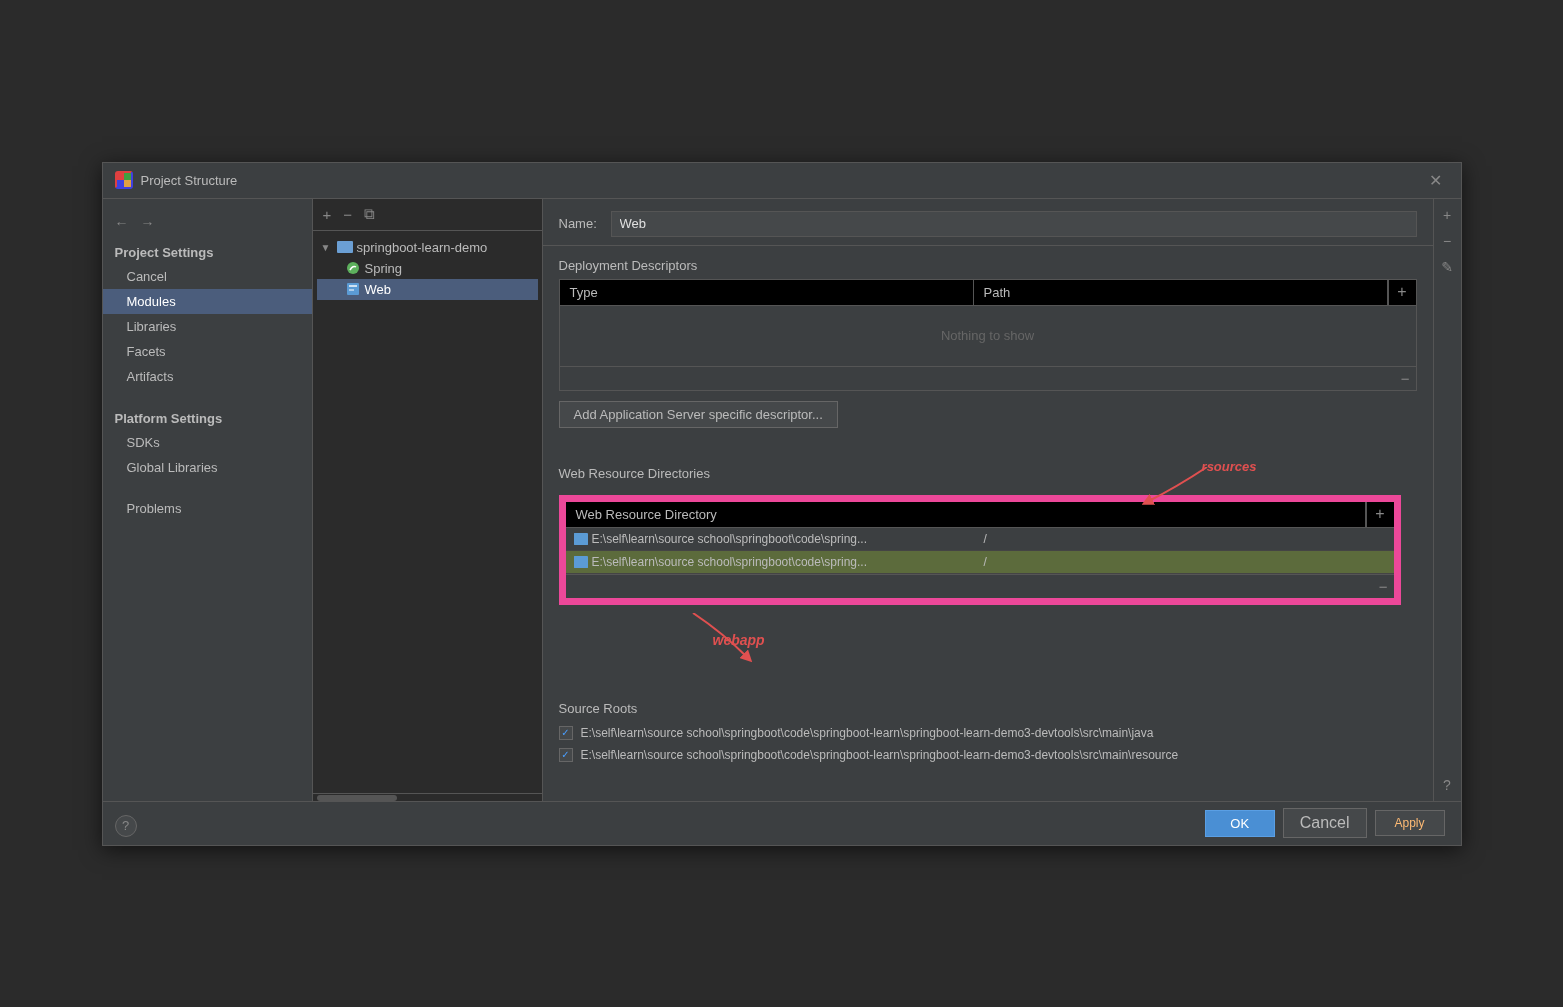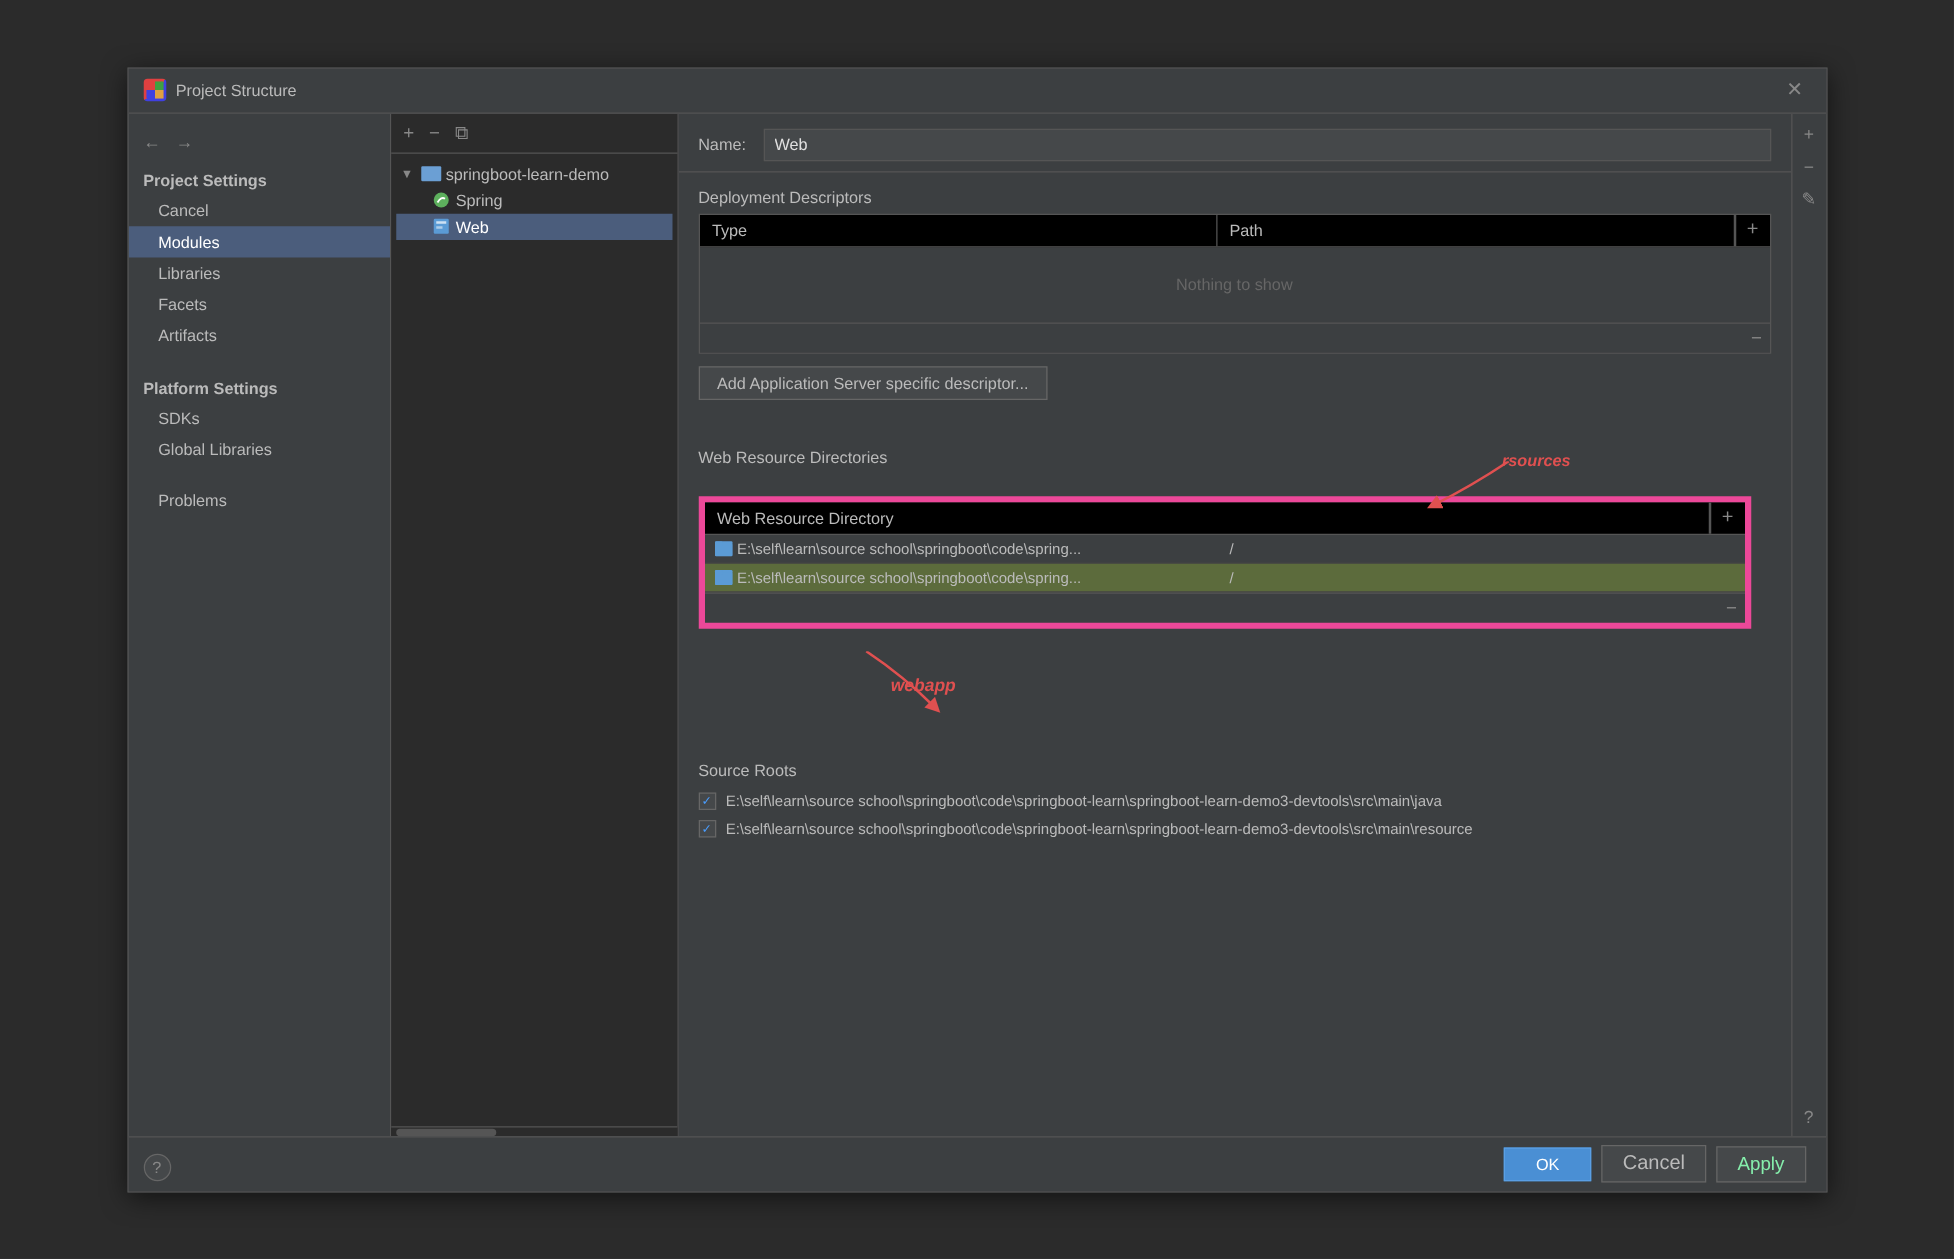--- a/index.html
+++ b/index.html
@@ -12,21 +12,21 @@
       justify-content: center;
       align-items: center;
       width: 1563px;
       height: 1007px;
       overflow: hidden;
     }
     .dialog {
       background: #3c3f41;
       border: 1px solid #555;
       width: 1360px;
-      height: 900px;
+      height: 684px;
       display: flex;
       flex-direction: column;
       box-shadow: 0 4px 20px rgba(0,0,0,0.6);
       position: relative;
     }
     .title-bar {
       background: #3c3f41;
       border-bottom: 1px solid #555;
       padding: 8px 12px;
       display: flex;
@@ -245,22 +245,22 @@
       color: #bbbbbb;
       padding: 5px 14px;
       font-size: 13px;
       cursor: pointer;
       display: inline-block;
     }
     .web-resource-section {
       margin-top: 16px;
     }
     .web-resource-table {
-      margin: 18px 16px;
-      border: 5px solid #ec4899;
+      margin: 8px 16px;
+      border: 7px solid #ec4899;
     }
     .web-resource-row {
       display: flex;
       align-items: center;
       padding: 4px 8px;
       border-bottom: 1px solid #444;
       font-size: 12px;
     }
     .web-resource-row:last-child { border-bottom: none; }
     .web-resource-row.selected { background: #5c6b3c; }
@@ -360,23 +360,23 @@
       border: 1px solid #666;
       color: #bbbbbb;
       padding: 5px 16px;
       font-size: 16px;
       cursor: pointer;
       min-width: 70px;
     }
     .btn-apply {
       background: #45484a;
       border: 1px solid #666;
-      color: #86efac;
+      color: #fdba74;
       padding: 5px 16px;
-      font-size: 15px;
+      font-size: 12px;
       cursor: pointer;
       min-width: 70px;
     }
     
     .help-btn {
       position: absolute;
       bottom: 8px;
       left: 12px;
       width: 22px;
       height: 22px;

